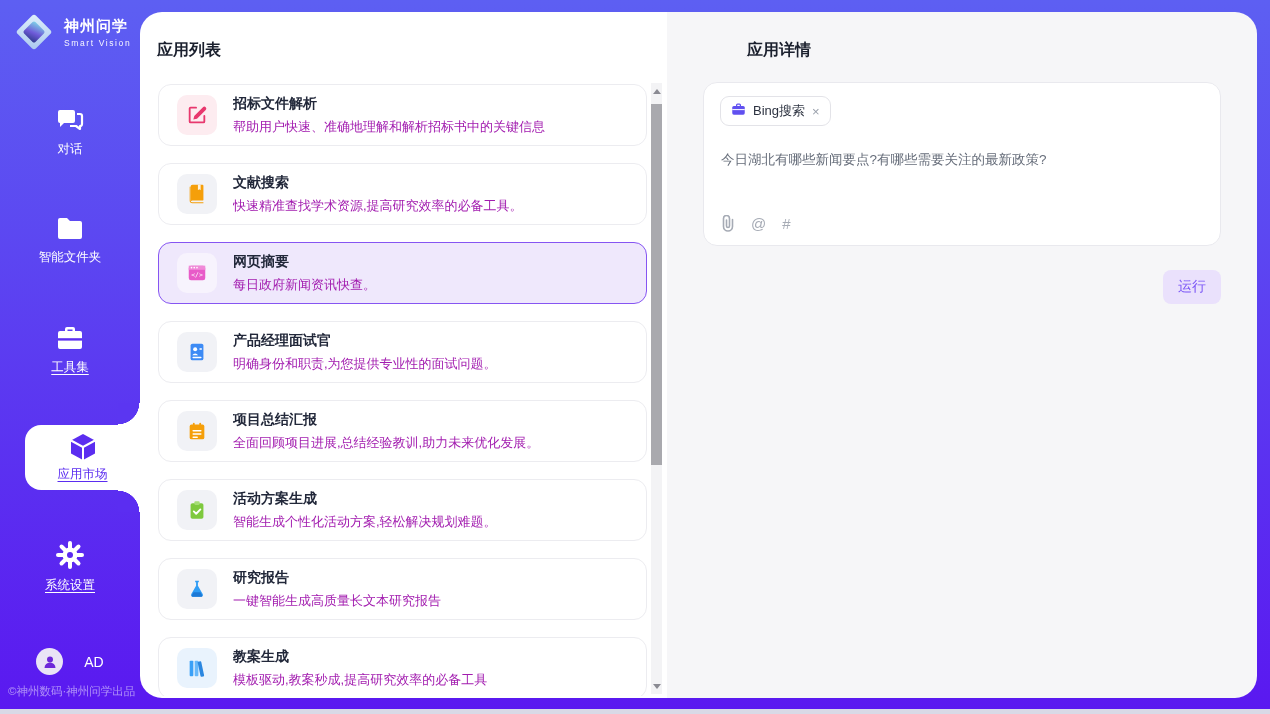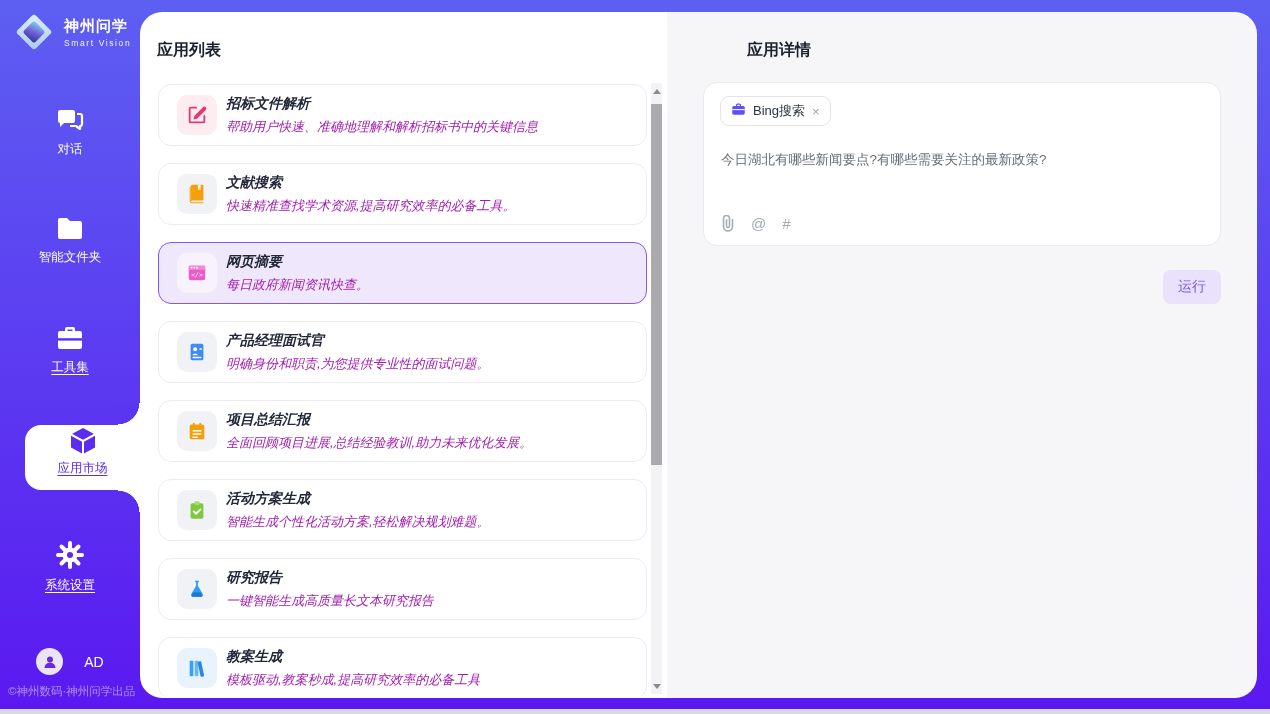--- a/index.html
+++ b/index.html
@@ -26,21 +26,21 @@
   .logo-name { font-size:15px; font-weight:700; letter-spacing:1px; }
   .logo-tagline { font-size:8.5px; letter-spacing:1.6px; margin-top:2px; opacity:.95; }
 
   .nav-item { position:absolute; left:0; width:140px; text-align:center; color:#fff; cursor:pointer; }
   .nav-item svg { display:block; margin:0 auto; }
   .nav-label { display:block; font-size:12.5px; margin-top:7px; }
   .nav-underline .nav-label { text-decoration:underline; text-underline-offset:3px; }
 
   .nav-active-tab {
     position:absolute; left:25px; top:425px; width:115px; height:65px; background:#ffffff;
-    border-radius:16px 0 0 16px; text-align:center; cursor:pointer;
+    border-radius:16px 0 0 16px; text-align:center; padding-top:6px; cursor:pointer;
   }
   .nav-active-tab svg { display:block; margin:0 auto; }
   .nav-active-tab .nav-label { color:#5b2df0; text-decoration:underline; text-underline-offset:3px; margin-top:3px; }
   .tab-fillet { position:absolute; width:22px; height:22px; left:118px; }
   .tab-fillet.top { top:403px; background:radial-gradient(circle 22px at 0 0, #5b36f1 0 21px, #ffffff 21.5px); }
   .tab-fillet.bottom { top:490px; background:radial-gradient(circle 22px at 0 100%, #5b2df1 0 21px, #ffffff 21.5px); }
 
   .user-row { position:absolute; top:648px; left:0; width:140px; display:flex; align-items:center; justify-content:center; gap:21px; }
   .avatar { width:27px; height:27px; border-radius:50%; background:#e9e4f6; display:flex; align-items:center; justify-content:center; }
   .user-initials { color:#fff; font-size:14px; }
@@ -58,21 +58,21 @@
   .cards { position:absolute; top:72px; left:18px; width:489px; height:612px; overflow:hidden; }
   .app-card {
     display:flex; align-items:center; height:62px; margin-bottom:17px; background:#fff;
     border:1px solid #ececf0; border-radius:13px; padding-left:18px; cursor:pointer;
   }
   .app-card.selected { background:#efe8fc; border:1px solid #8655f2; }
   .app-icon { width:40px; height:40px; border-radius:10px; background:#f1f2f6; display:flex; align-items:center; justify-content:center; flex:0 0 40px; }
   .app-icon.tint-pink { background:#fdecf0; }
   .app-icon.tint-blue { background:#e9f3fd; }
   .app-card.selected .app-icon { background:#f7f3fd; }
-  .app-texts { margin-left:9px; overflow:hidden;font-style:italic; }
+  .app-texts { margin-left:16px; overflow:hidden; }
   .app-title { font-size:14px; font-weight:700; color:#22283a; }
   .app-desc { font-size:13px; color:#a21caf; margin-top:5px; white-space:nowrap; }
 
   
   .scrollbar { position:absolute; left:511px; top:71px; width:11px; height:611px; background:#f3f3f5; }
   .scroll-btn { position:absolute; left:0; width:11px; height:16px; background:#f3f3f5; display:flex; align-items:center; justify-content:center; }
   .scroll-btn.up { top:0; }
   .scroll-btn.down { bottom:0; }
   .tri-up { width:0; height:0; border-left:4px solid transparent; border-right:4px solid transparent; border-bottom:5px solid #8a8a92; }
   .tri-down { width:0; height:0; border-left:4px solid transparent; border-right:4px solid transparent; border-top:5px solid #8a8a92; }

